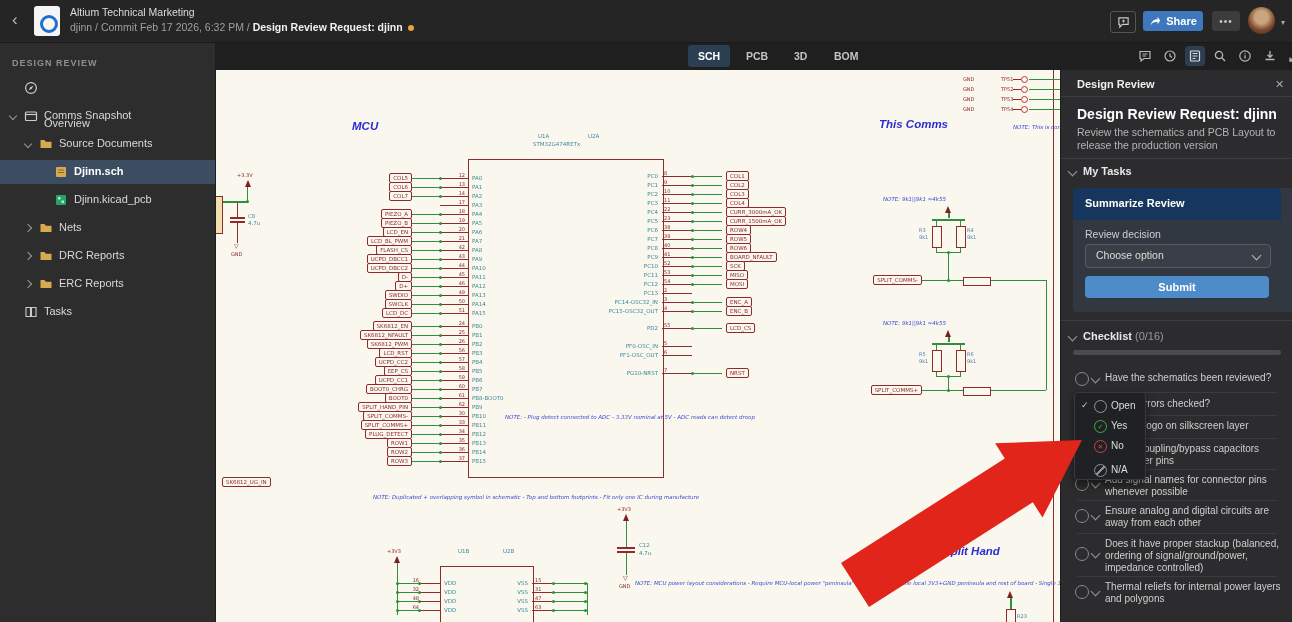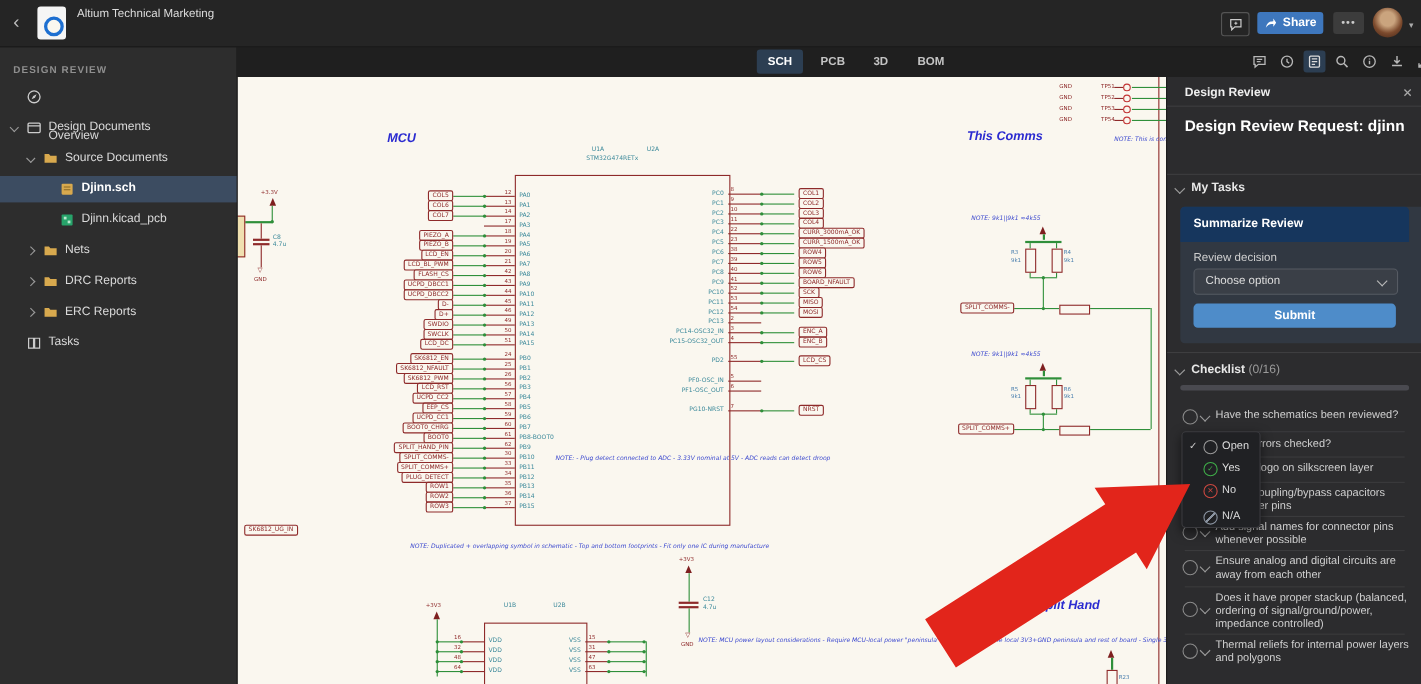--- a/index.html
+++ b/index.html
@@ -85,20 +85,21 @@
 <body>
 
 <div id="app">
 
   <header id="topbar">
     <div id="backbtn">‹</div>
     <div id="appicon">
         <div class="ring"></div>
       </div>
     <div id="tb-line1">Altium Technical Marketing</div>
+    <div id="tb-line2"><span>djinn / Commit Feb 17 2026, 6:32 PM / </span><b>Design Review Request: djinn</b><span class="statusdot"></span></div>
     <div id="commentbtn" class="tbbtn">
       <svg width="13" height="13" viewBox="0 0 14 14">
           <path d="M2 2h10v7H6l-3 3v-3H2z" fill="none" stroke="#ccc" stroke-width="1.2"></path>
           <path d="M7 4v3M5.5 5.5h3" stroke="#ccc" stroke-width="1.1"></path>
         </svg>
     </div>
     <div id="sharebtn" class="tbbtn">
       <svg width="12" height="12" viewBox="0 0 14 14">
           <path d="M2 12c1-5 4-7 8-7V2l3 4.5L10 11V8C6 8 4 9 2 12z" fill="#fff"></path>
         </svg>
@@ -118,21 +119,21 @@
               <path d="M9.3 4.7 7.8 7.8 4.7 9.3 6.2 6.2z" fill="#ccc"></path>
             </svg></span>
           <div class="lbl" style="left: 44px; position: absolute; margin-top: 36px;">Overview</div>
         </div>
         <div class="treerow" style="top: 62px; position: absolute;">
           <div class="tchev down" style="left: 10px;"></div>
           <span style="position: absolute; left: 24px; top: 5px;"><svg width="14" height="14" viewBox="0 0 14 14">
               <rect x="1.5" y="3" width="11" height="8.5" rx="1" fill="none" stroke="#ccc" stroke-width="1.2"></rect>
               <path d="M1.5 5.5h11" stroke="#ccc" stroke-width="1.2"></path>
             </svg></span>
-          <div class="lbl" style="left: 44px; position: absolute;">Design Documents</div>
+          <div class="lbl" style="left: 44px; position: absolute;">Comms Snapshot</div>
         </div>
         <div class="treerow" style="top: 90px; position: absolute;">
           <div class="tchev down" style="left: 25px;"></div>
           <span style="position: absolute; left: 39px; top: 5px;"><svg width="14" height="14" viewBox="0 0 14 14">
               <path d="M1.5 3h4l1.3 1.7h5.7V11h-11z" fill="#d8a94e"></path>
             </svg></span>
           <div class="lbl" style="left: 59px; position: absolute;">Source Documents</div>
         </div>
         <div class="treerow sel" style="top: 118px; position: absolute;">
           <span style="position: absolute; left: 54px; top: 5px;"><svg width="14" height="14" viewBox="0 0 14 14">
@@ -692,20 +693,21 @@
       <div class="vl" style="left: 795px; top: 528px; width: 2px; height: 11px; background: rgb(47, 143, 58);"></div>
       <div class="res" style="left: 791px; top: 539px; width: 8px; height: 19px;"></div>
       <div class="rlabel" style="left: 802px; top: 543px;">R23</div>
     </main>
 
   <section id="panel">
     <div style="position:absolute;left:16px;top:8px;font-size:11px;font-weight:bold;color:#eee;">Design Review</div>
     <div id="p-close">✕</div>
     <div class="pdiv" style="top:26px;"></div>
     <div style="position:absolute;left:16px;top:36px;font-size:14px;font-weight:bold;color:#fff;">Design Review Request: djinn</div>
+    <div style="position:absolute;left:16px;top:56px;width:202px;font-size:10.5px;line-height:13px;color:#b4b4b4;">Review the schematics and PCB Layout to release the production version</div>
     <div class="pdiv" style="top:88px;"></div>
     <div class="sectchev" style="left:8px;top:98px;"></div>
     <div style="position:absolute;left:22px;top:95px;font-size:11px;font-weight:bold;color:#e8e8e8;">My Tasks</div>
 
     <div id="taskcard">
       <div id="taskcard-hd">
         <div style="position:absolute;left:12px;top:9px;font-size:11px;font-weight:bold;color:#fff;">Summarize Review</div>
       </div>
       <div style="position:absolute;left:12px;top:40px;font-size:10.5px;color:#cfcfcf;">Review decision</div>
       <div id="submitbtn">Submit</div>

